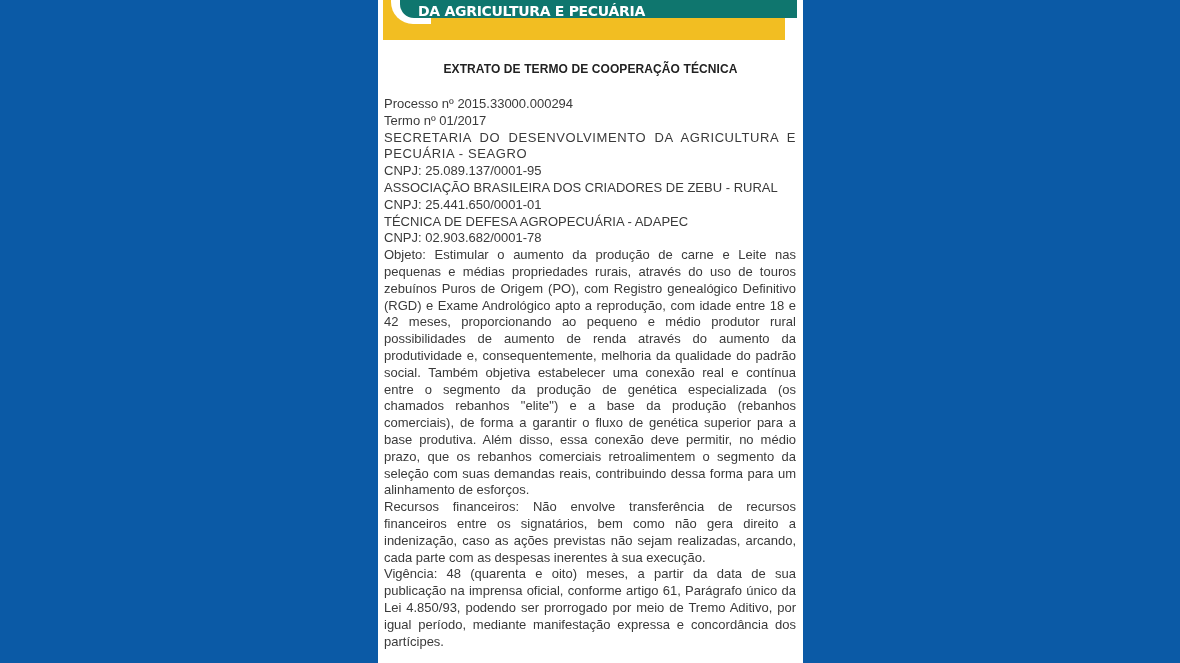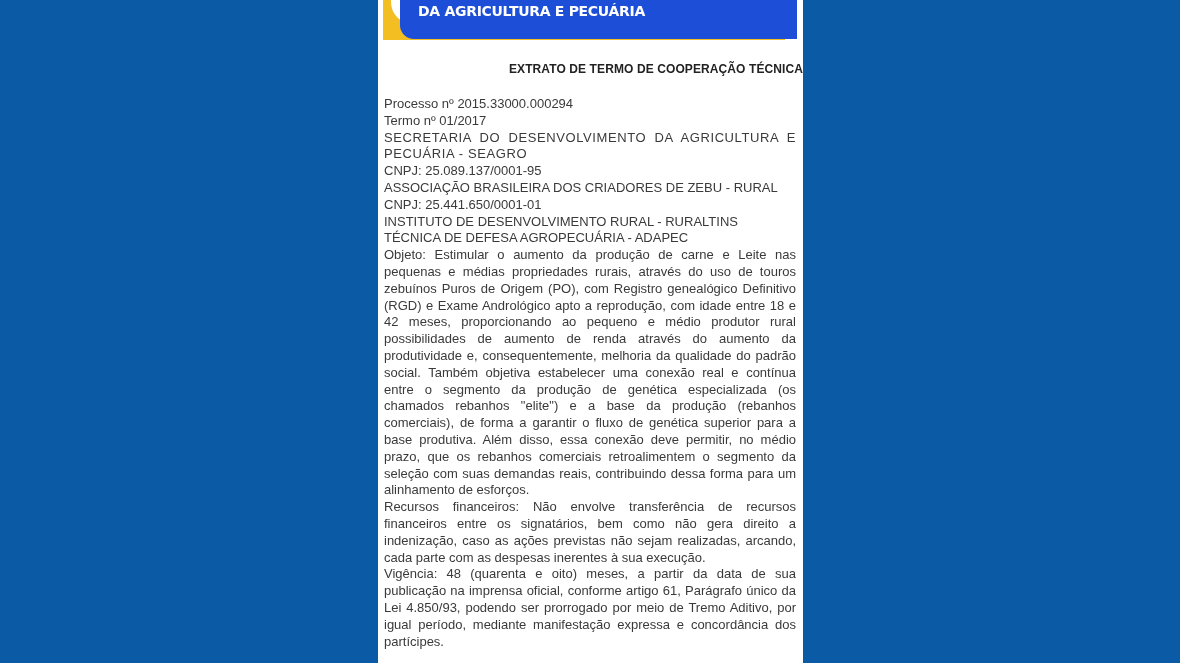--- a/index.html
+++ b/index.html
@@ -38,42 +38,42 @@
     width: 40px;
     height: 44px;
     background: #ffffff;
     border-bottom-left-radius: 22px;
   }
   .banner-navy {
     position: absolute;
     left: 22px;
     top: 0;
     width: 397px;
-    height: 39px;
-    background: #1d4ed8;
+    height: 18px;
+    background: #0f766e;
     border-bottom-left-radius: 14px;
   }
   .banner-text {
     position: absolute;
     left: 18px;
     top: -13px;
     color: #ffffff;
     font-family: "DejaVu Sans", sans-serif;
     font-weight: bold;
     font-size: 14px;
     line-height: 16px;
     letter-spacing: -0.3px;
     white-space: nowrap;
   }
   .doc-title {
     position: absolute;
     left: 0;
     top: 62px;
     width: 425px;
-    text-align: right;
+    text-align: center;
     font-weight: bold;
     font-size: 12px;
     color: #222222;
     letter-spacing: 0.1px;
   }
   .doc-body {
     position: absolute;
     left: 6px;
     top: 96px;
     width: 412px;
@@ -115,21 +115,21 @@
   <div class="doc-body">
     <span class="line">Processo nº 2015.33000.000294</span>
     <span class="line">Termo nº 01/2017</span>
 
     <span class="caps-justify">SECRETARIA DO DESENVOLVIMENTO DA AGRICULTURA E PECUÁRIA - SEAGRO</span>
     <span class="line">CNPJ: 25.089.137/0001-95</span>
 
     <span class="line">ASSOCIAÇÃO BRASILEIRA DOS CRIADORES DE ZEBU - RURAL</span>
     <span class="line">CNPJ: 25.441.650/0001-01</span>
 
-    <span class="line">INSTITUTO DE DESENVOLVIMENTO RURAL - RURALTINS</span>
 
     <span class="line">TÉCNICA DE DEFESA AGROPECUÁRIA - ADAPEC</span>
+    <span class="line">CNPJ: 02.903.682/0001-78</span>
 
     <span class="para">Objeto: Estimular o aumento da produção de carne e Leite nas pequenas e médias propriedades rurais, através do uso de touros zebuínos Puros de Origem (PO), com Registro genealógico Definitivo (RGD) e Exame Andrológico apto a reprodução, com idade entre 18 e 42 meses, proporcionando ao pequeno e médio produtor rural possibilidades de aumento de renda através do aumento da produtividade e, consequentemente, melhoria da qualidade do padrão social. Também objetiva estabelecer uma conexão real e contínua entre o segmento da produção de genética especializada (os chamados rebanhos "elite") e a base da produção (rebanhos comerciais), de forma a garantir o fluxo de genética superior para a base produtiva. Além disso, essa conexão deve permitir, no médio prazo, que os rebanhos comerciais retroalimentem o segmento da seleção com suas demandas reais, contribuindo dessa forma para um alinhamento de esforços.</span>
     <span class="para">Recursos financeiros: Não envolve transferência de recursos financeiros entre os signatários, bem como não gera direito a indenização, caso as ações previstas não sejam realizadas, arcando, cada parte com as despesas inerentes à sua execução.</span>
     <span class="para">Vigência: 48 (quarenta e oito) meses, a partir da data de sua publicação na imprensa oficial, conforme artigo 61, Parágrafo único da Lei 4.850/93, podendo ser prorrogado por meio de Tremo Aditivo, por igual período, mediante manifestação expressa e concordância dos partícipes.</span>
   </div>
 </div>
 
 </body></html>

